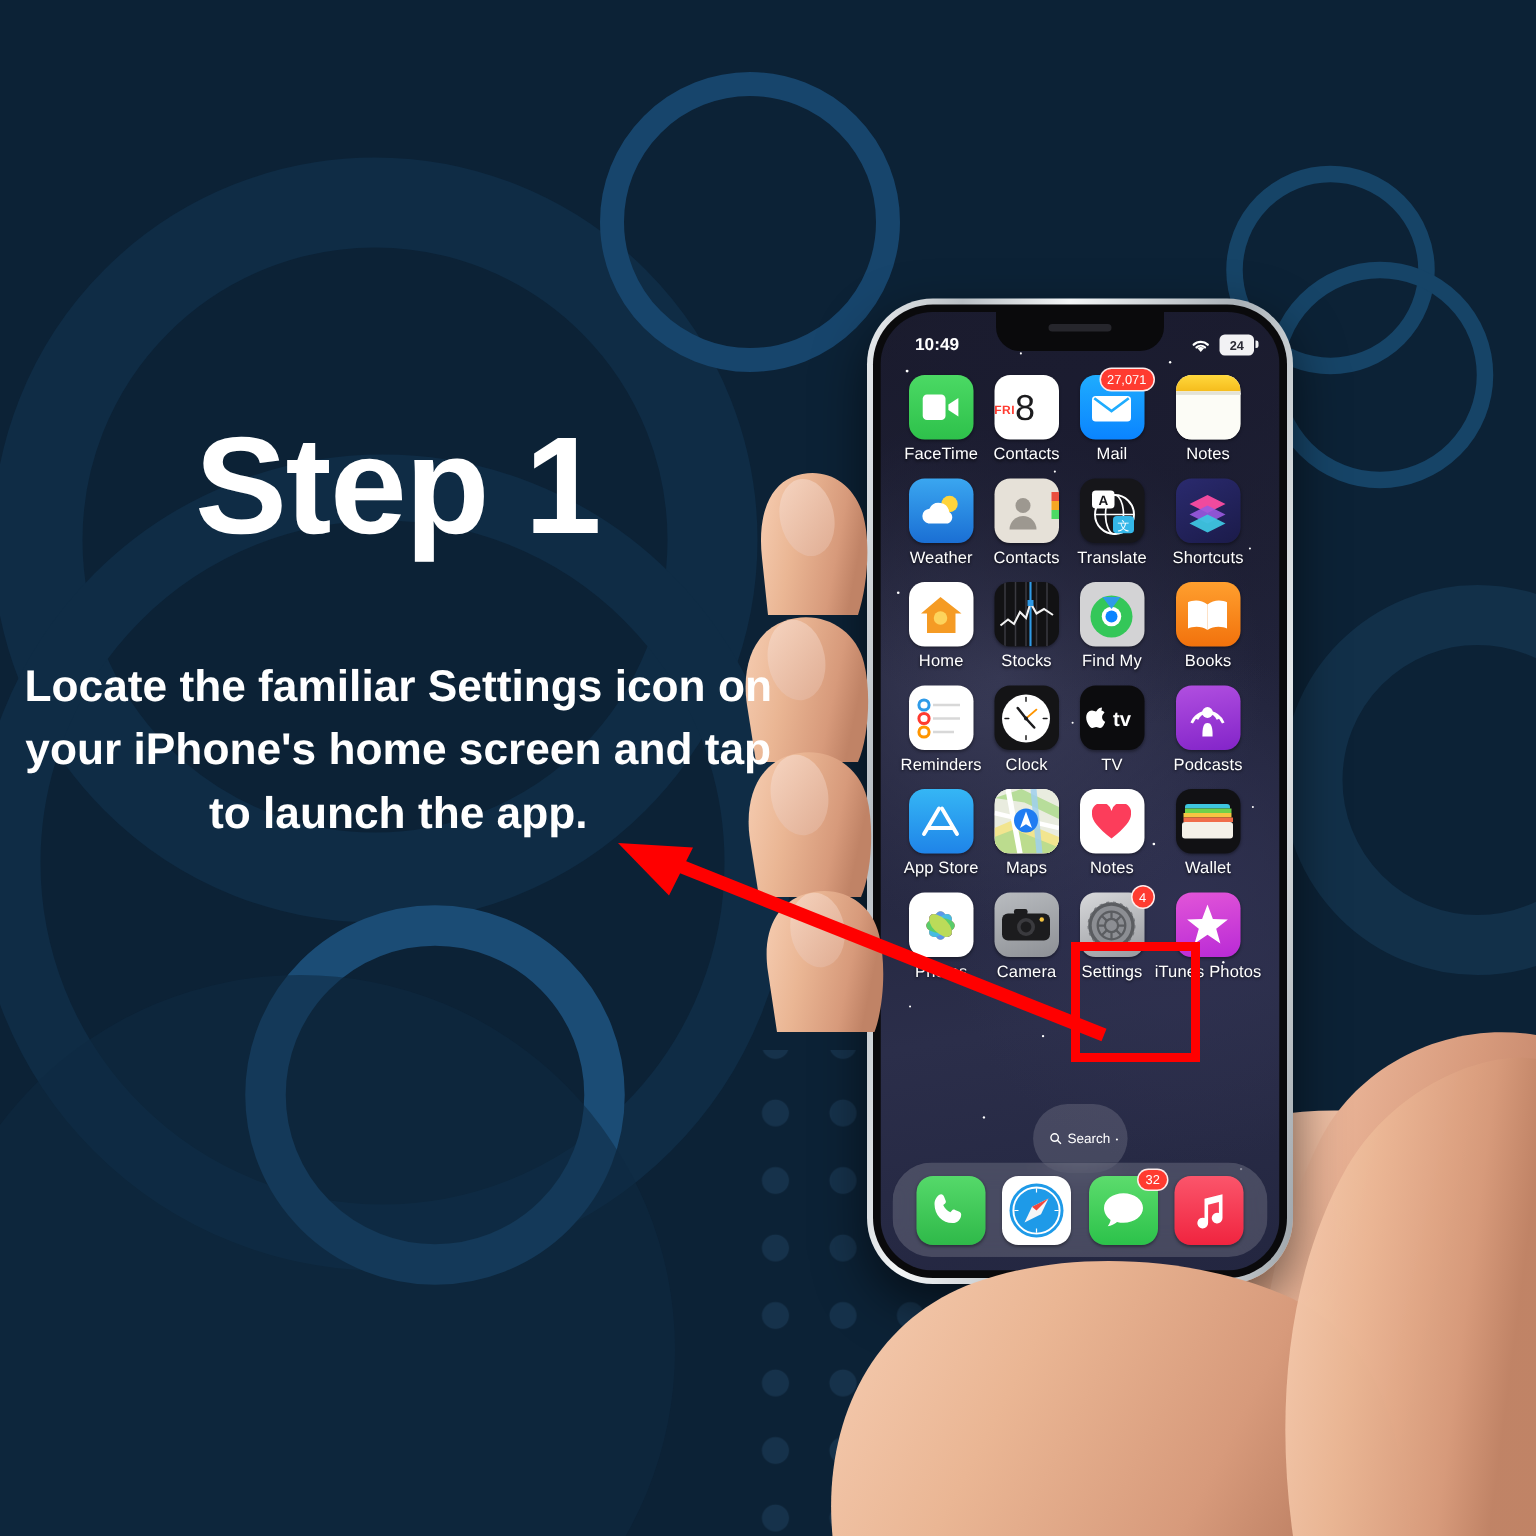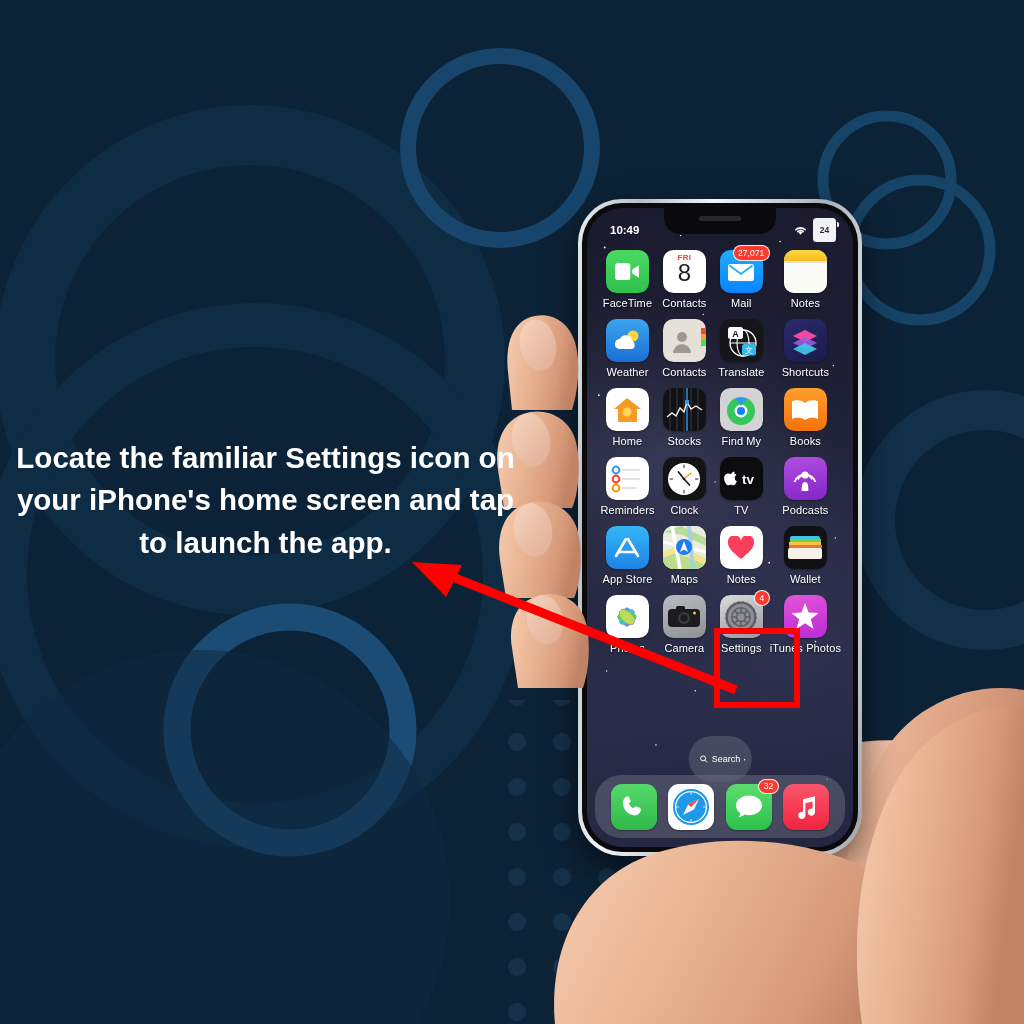--- a/index.html
+++ b/index.html
@@ -72,21 +72,21 @@
   
   .statusbar {
     position:absolute; top:0; left:4px; right:0; height:34px; z-index:6;
     display:flex; align-items:center; justify-content:space-between;
     padding:10px 17px 0 19px;
     color:#fff; font-size:11.5px; font-weight:bold;
   }
   .status-right { display:flex; align-items:center; gap:5px; }
   .batt {
     display:flex; align-items:center; justify-content:center;
-    min-width:23px; height:24px; border-radius:3.5px;
+    min-width:23px; height:14px; border-radius:3.5px;
     background:#f2f2f4; color:#2a2a34;
     font-size:8.5px; font-weight:bold; padding:0 2px;
     position:relative;
   }
   .batt::after {
     content:""; position:absolute; right:-3px; top:3.5px;
     width:2px; height:5px; border-radius:0 1.5px 1.5px 0; background:#f2f2f4;
   }
 
   
@@ -255,21 +255,21 @@
                   <path d="M1 4a3 3 0 0 1 3-3h10a3 3 0 0 1 3 3v12a3 3 0 0 1-3 3H4a3 3 0 0 1-3-3z" fill="#fff"></path>
                   <path d="M19 8l7-4.5v13L19 12z" fill="#fff"></path>
                 </svg>
           </div>
         </div>
         <div class="app-label">FaceTime</div>
       </div>
 
       <div class="app">
         <div class="app-icon-wrap">
-          <div class="app-icon" style="background:#fff;flex-direction:column;justify-content:flex-start;padding-top:3px;">
+          <div class="app-icon" style="background:#fff;flex-direction:row;justify-content:flex-start;padding-top:3px;">
             <div style="color:#ff3b30;font-size:8px;font-weight:bold;letter-spacing:.3px;">FRI</div>
             <div style="color:#1c1c1e;font-size:24px;font-weight:400;line-height:1;margin-top:-1px;">8</div>
           </div>
         </div>
         <div class="app-label">Contacts</div>
       </div>
 
       <div class="app">
         <div class="app-icon-wrap">
           <div class="app-icon" style="background:linear-gradient(180deg,#1facfe,#0a84ff);">
@@ -713,14 +713,15 @@
 </svg>
 
 <div class="hl-box"></div>
 
 <svg id="arrow-layer" viewBox="0 0 1024 1024" width="1024" height="1024">
   <line x1="736" y1="690" x2="440" y2="572" stroke="#ff0000" stroke-width="9"></line>
   <path d="M412 562 L462 565 L446 597 Z" fill="#ff0000"></path>
 </svg>
 
 <div class="text-col">
+  <div class="step-title">Step 1</div>
   <div class="step-desc">Locate the familiar Settings icon on your iPhone's home screen and tap to launch the app.</div>
 </div>
 
 </body></html>

